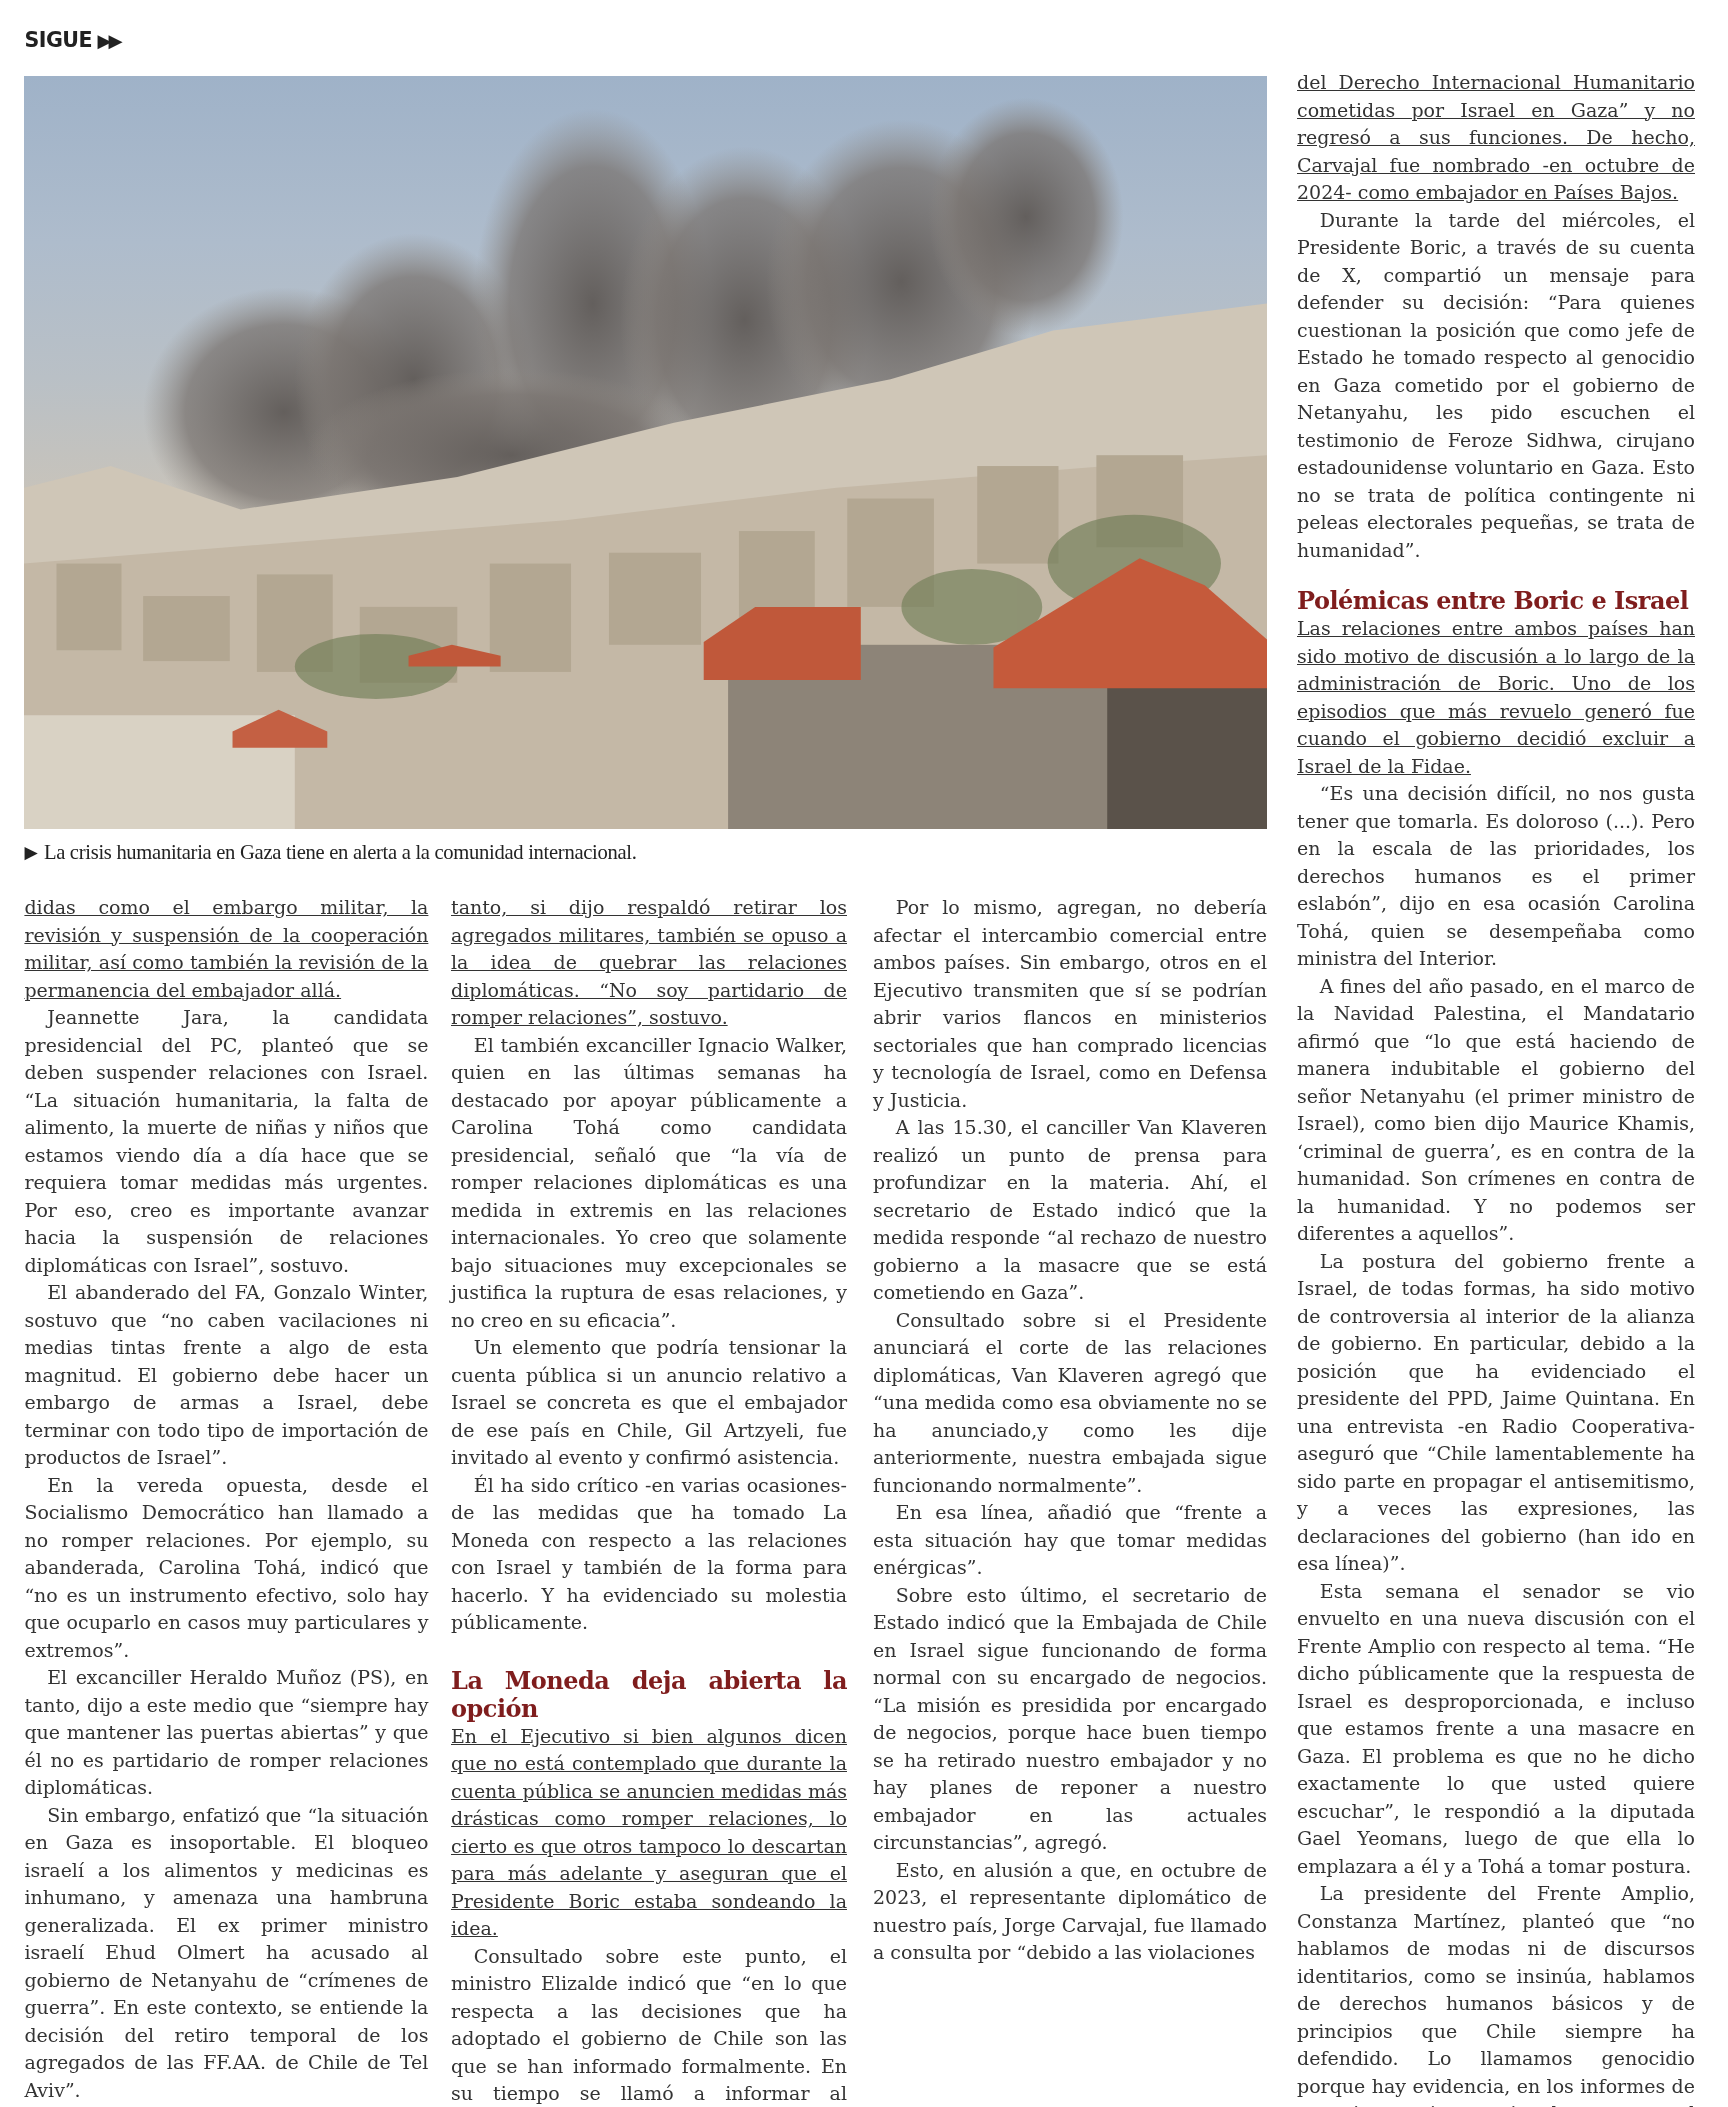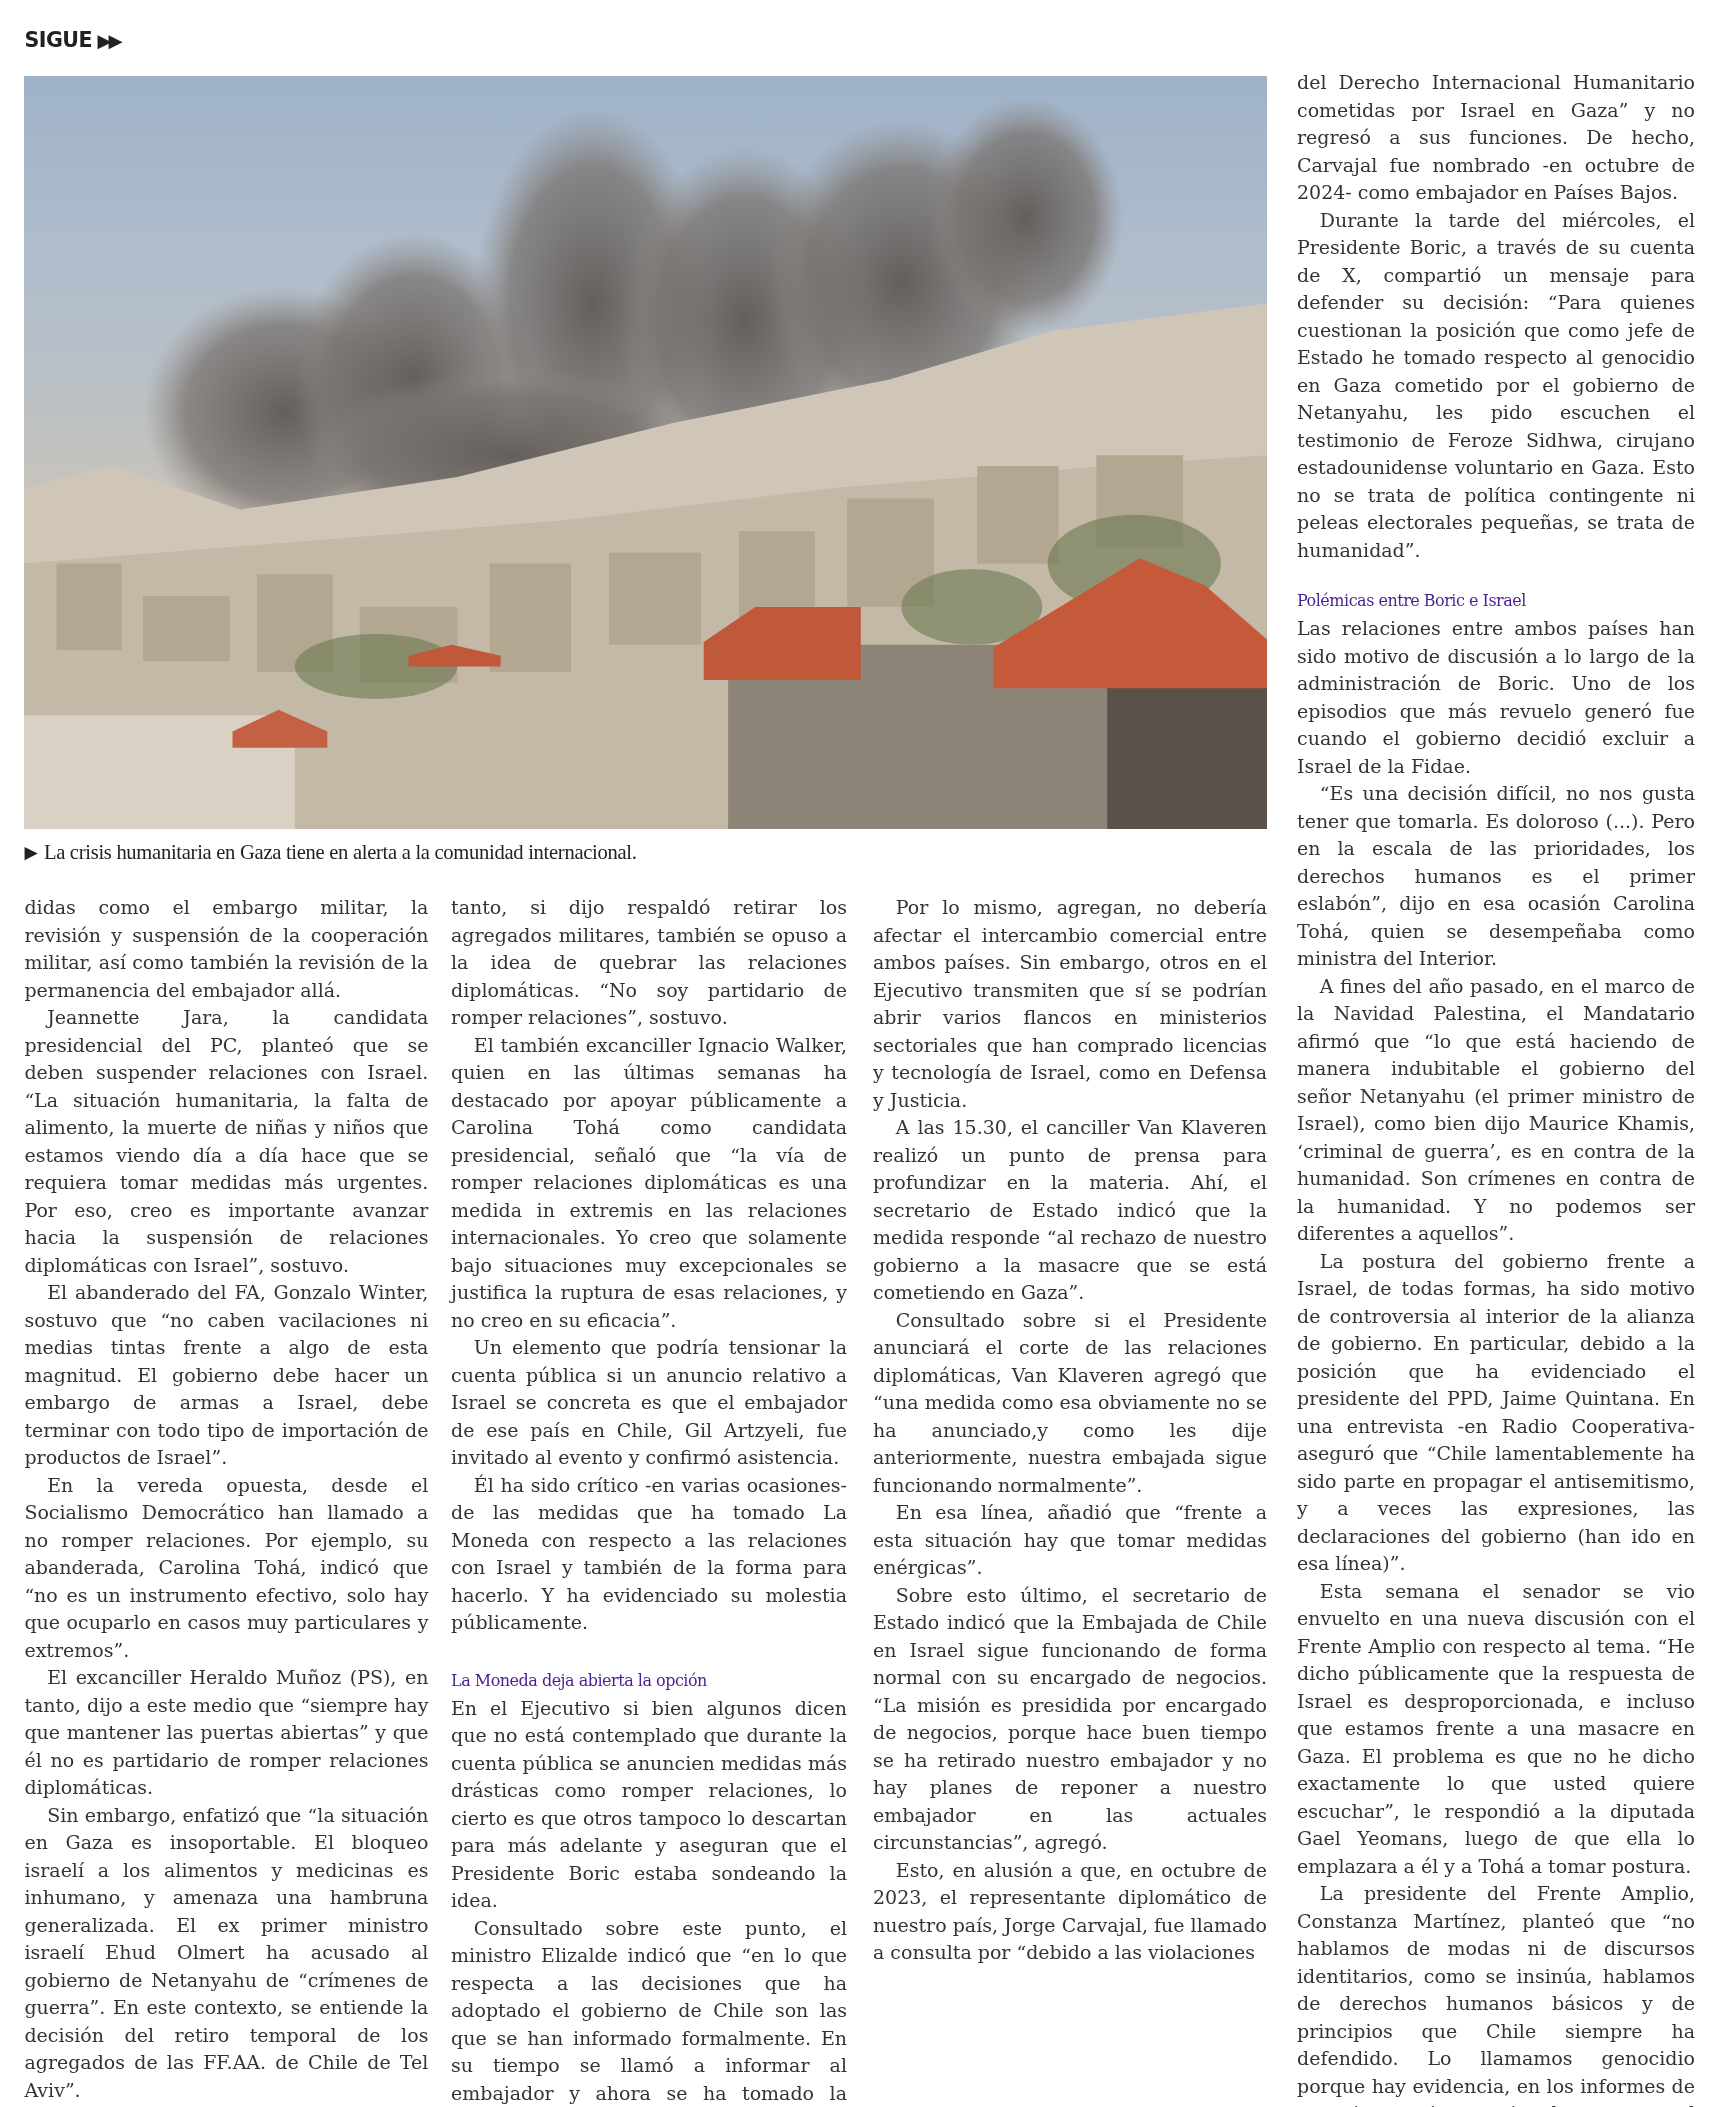--- a/index.html
+++ b/index.html
@@ -6,22 +6,22 @@
   body { width:1729px; height:2108px; position:relative; overflow:hidden; color:#2a2a2a; }
   .kicker { position:absolute; left:24.4px; top:28px; font-family:"DejaVu Sans", sans-serif; font-weight:bold; font-size:20.6px; letter-spacing:-0.5px; color:#222; display:flex; align-items:center; gap:5.4px;text-align:center; }
   .kicker .arrows { font-size:18.4px; letter-spacing:-3.2px; }
   .photo { position:absolute; left:24.4px; top:76px; width:1243px; height:753px; overflow:hidden;
     background: linear-gradient(180deg, #9fb2c8 0%, #aebccc 22%, #b9c0c6 40%, #c7c3bb 55%, #c9bfb0 70%, #bfb09e 85%, #9f8f7c 100%); }
   .photo svg { position:absolute; inset:0; width:100%; height:100%; }
   .caption { position:absolute; left:24.4px; top:841px; font-family:"Liberation Serif", serif; font-size:20.6px; color:#222; display:flex; align-items:center; gap:6.5px; letter-spacing:-0.3px; }
   .caption .tri { font-size:17.3px; }
   .col { position:absolute; font-family:"DejaVu Serif", serif; font-size:19px; line-height:27.5px; color:#333; text-align:justify; hyphens:auto; }
   .col p { margin:0; text-indent:1.2em; }
-  .col p.noindent { text-indent:0; }
-  .col h3 { margin:30px 0 0 0; font-family:"DejaVu Serif", serif; font-weight:normal; font-size:16px; line-height:28px; color:#4c1d95; letter-spacing:-0.5px; }
+  .col p.noindent { text-indent:0;text-decoration:underline; }
+  .col h3 { margin:30px 0 0 0; font-family:"DejaVu Serif", serif; font-weight:bold; font-size:24px; line-height:28px; color:#7f1d1d; letter-spacing:-0.5px; }
   #c1 { left:24.4px; top:894px; width:404px; }
   #c2 { left:451px; top:894px; width:396px; }
   #c3 { left:873px; top:894px; width:394px; }
   #c4 { left:1297px; top:69px; width:398px; }
   #c4 h3 { margin-top:23px; }
 </style>
 </head>
 <body>
 
 <div class="kicker">

